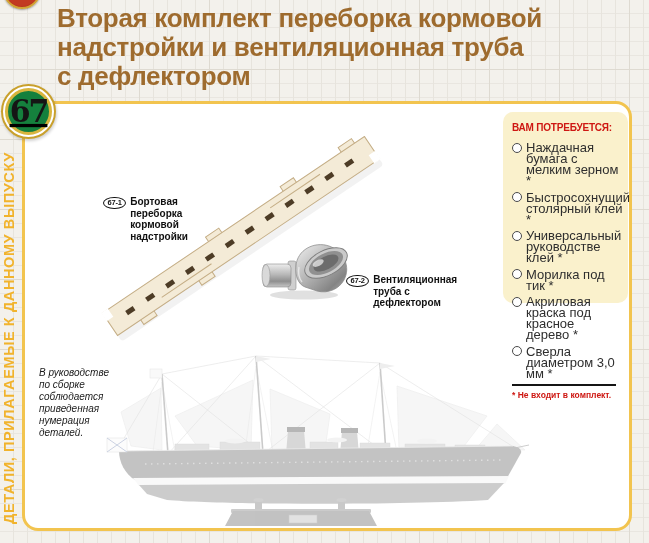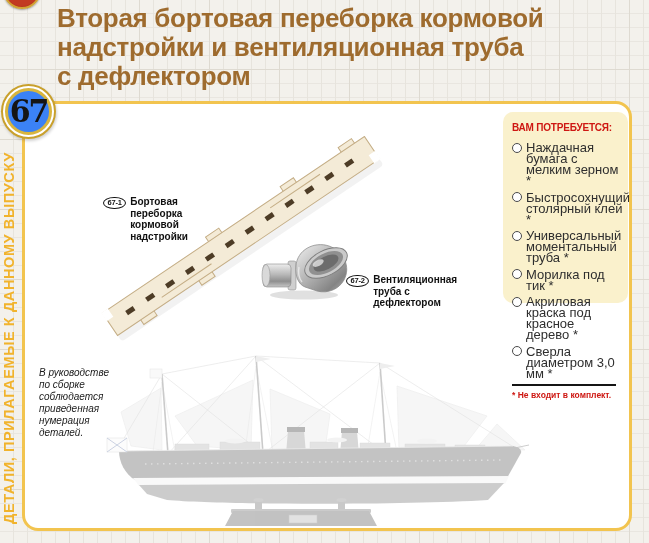--- a/index.html
+++ b/index.html
@@ -35,22 +35,22 @@
 
   .issue-badge {
     position: absolute; left: 1px; top: 84px;
     width: 55px; height: 55px; border-radius: 50%;
     background: #FFFFFF; border: 2px solid #C9A02C;
     padding: 2px; z-index: 5;
     box-shadow: 1px 2px 3px rgba(0,0,0,.18);
   }
   .issue-badge-inner {
     width: 100%; height: 100%; border-radius: 50%;
-    border: 3px solid #D8B53E; background: #3b82f6;
-    display: flex; align-items: center; justify-content: center;
+    border: 3px solid #D8B53E; background: #15803d;
+    display: flex; align-items: center; justify-content: center; text-decoration: underline;
   }
   .issue-number {
     font-family: "DejaVu Serif", serif; font-weight: bold;
     font-size: 30px; color: #151515; letter-spacing: -2px;
     transform: scaleY(1.08); padding-bottom: 2px;
   }
 
   .sidebar-label {
     position: absolute; left: 1px; top: 139px; height: 398px; width: 22px;
     writing-mode: vertical-rl; transform: rotate(180deg);
@@ -121,21 +121,21 @@
   }
 </style>
 </head>
 <body>
 
 <div class="page">
 
   <div class="emblem"></div>
 
   <div class="page-title">
-    <div>Вторая бортовая переборка кормовой</div>
+    <div>Вторая комплект переборка кормовой</div>
     <div>надстройки и вентиляционная труба</div>
     <div>с дефлектором</div>
   </div>
 
   <div class="issue-badge">
     <div class="issue-badge-inner">
       <span class="issue-number">67</span>
     </div>
   </div>
 
@@ -219,21 +219,21 @@
         <li class="required-item">
           <span class="bullet-circle"></span>
           <span>Наждачная бумага с мелким зерном *</span>
         </li>
         <li class="required-item">
           <span class="bullet-circle"></span>
           <span>Быстросохнущий столярный клей *</span>
         </li>
         <li class="required-item">
           <span class="bullet-circle"></span>
-          <span>Универсальный моментальный труба *</span>
+          <span>Универсальный руководстве клей *</span>
         </li>
         <li class="required-item">
           <span class="bullet-circle"></span>
           <span>Морилка под тик *</span>
         </li>
         <li class="required-item">
           <span class="bullet-circle"></span>
           <span>Акриловая краска под красное дерево *</span>
         </li>
         <li class="required-item">

